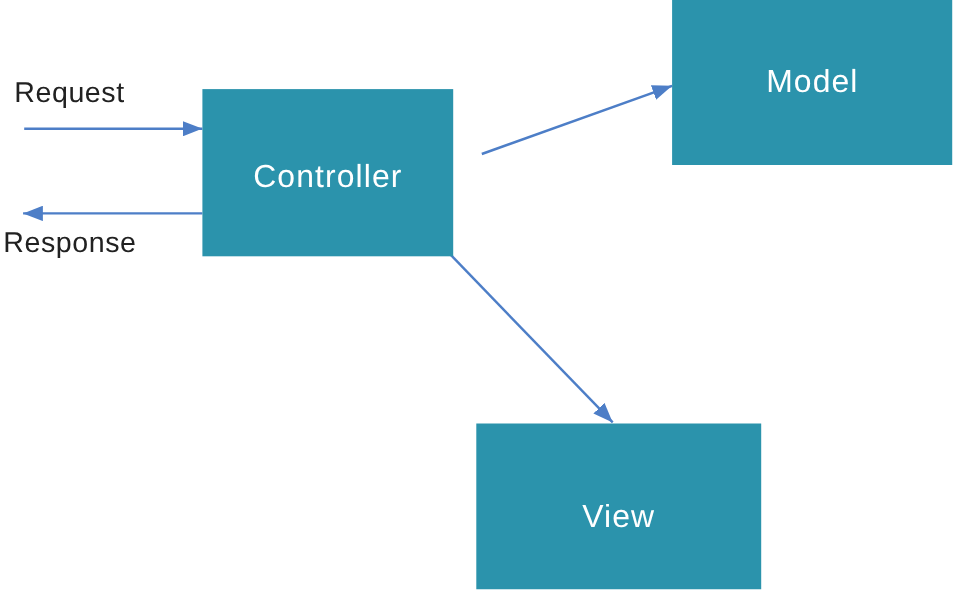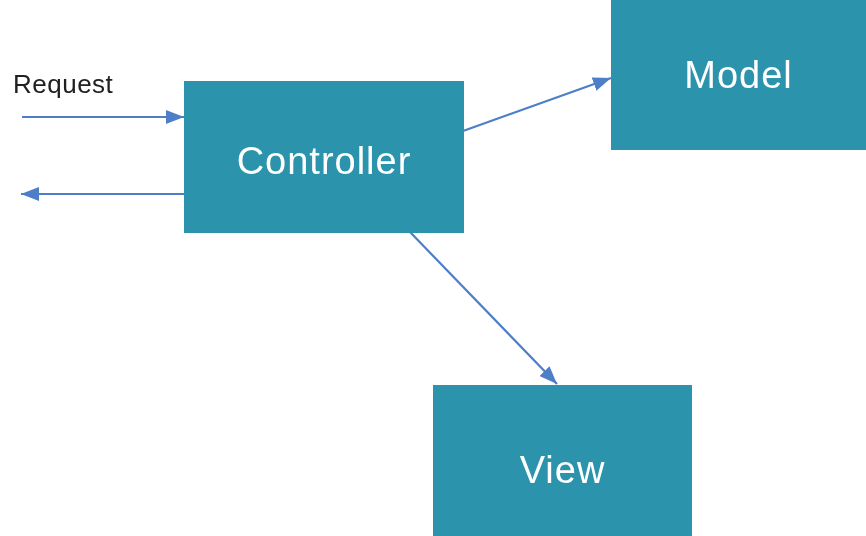--- a/index.html
+++ b/index.html
@@ -36,26 +36,26 @@
   }
   .node {
     position: absolute;
     background: var(--node-fill, #2B93AC);
     color: var(--node-text, #FFFFFF);
     display: flex;
     align-items: center;
     justify-content: center;
   }
   .node-label {
-    font-size: 38px;
+    font-size: 29px;
     font-weight: 400;
     letter-spacing: 1px;
     color: var(--node-text, #FFFFFF);
   }
-  #node-controller { left: 184px; top: 81px;  width: 280px; height: 152px; }
+  #node-controller { left: 184px; top: 81px;  width: 228px; height: 152px; }
   #node-controller .node-label { padding-top: 8px; }
   #node-model      { left: 611px; top: 0px;   width: 255px; height: 150px; }
   #node-view       { left: 433px; top: 385px; width: 259px; height: 170px; }
   .edge-label {
     position: absolute;
     font-size: 26px;
     font-weight: 400;
     letter-spacing: 0.5px;
     color: var(--label-text, #212121);
     white-space: nowrap;
@@ -86,14 +86,15 @@
 
   <div class="node" id="node-model">
     <span class="node-label">Model</span>
   </div>
 
   <div class="node" id="node-view">
     <span class="node-label">View</span>
   </div>
 
   <div class="edge-label" id="label-request">Request</div>
+  <div class="edge-label" id="label-response">Response</div>
 
 </div>
 
 </body></html>

